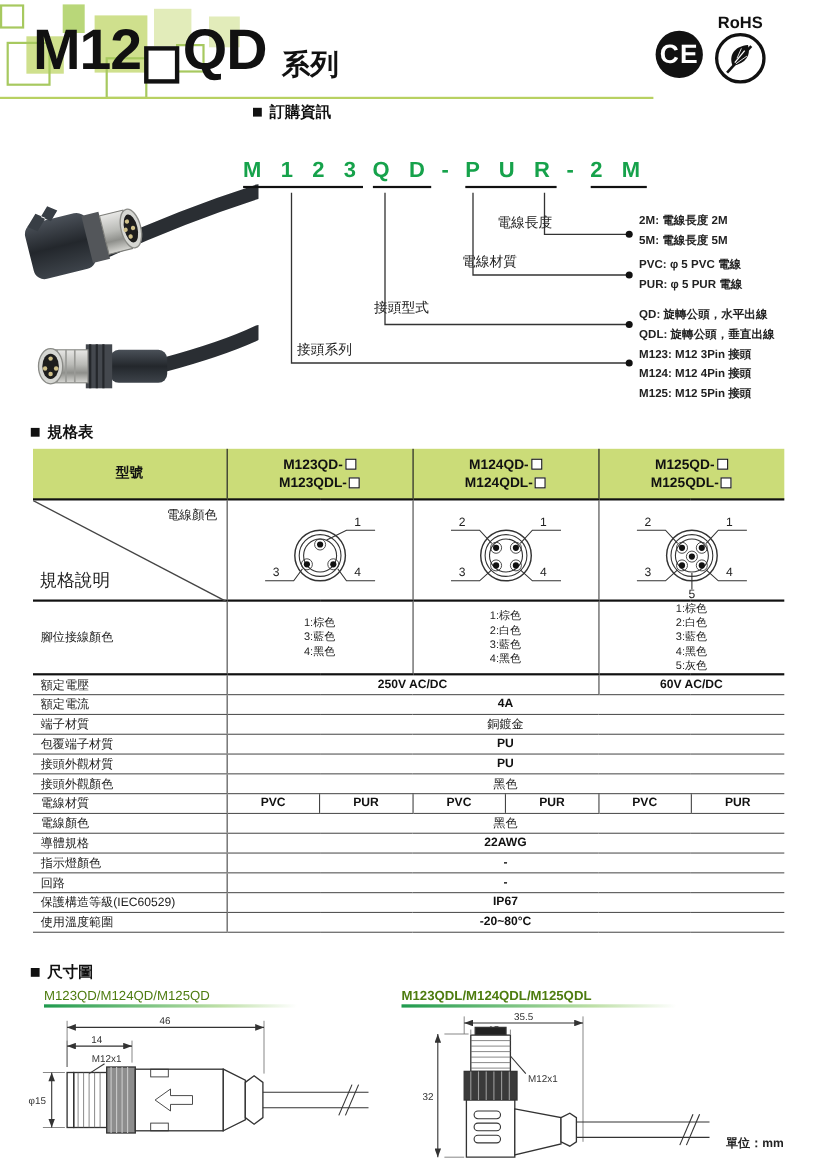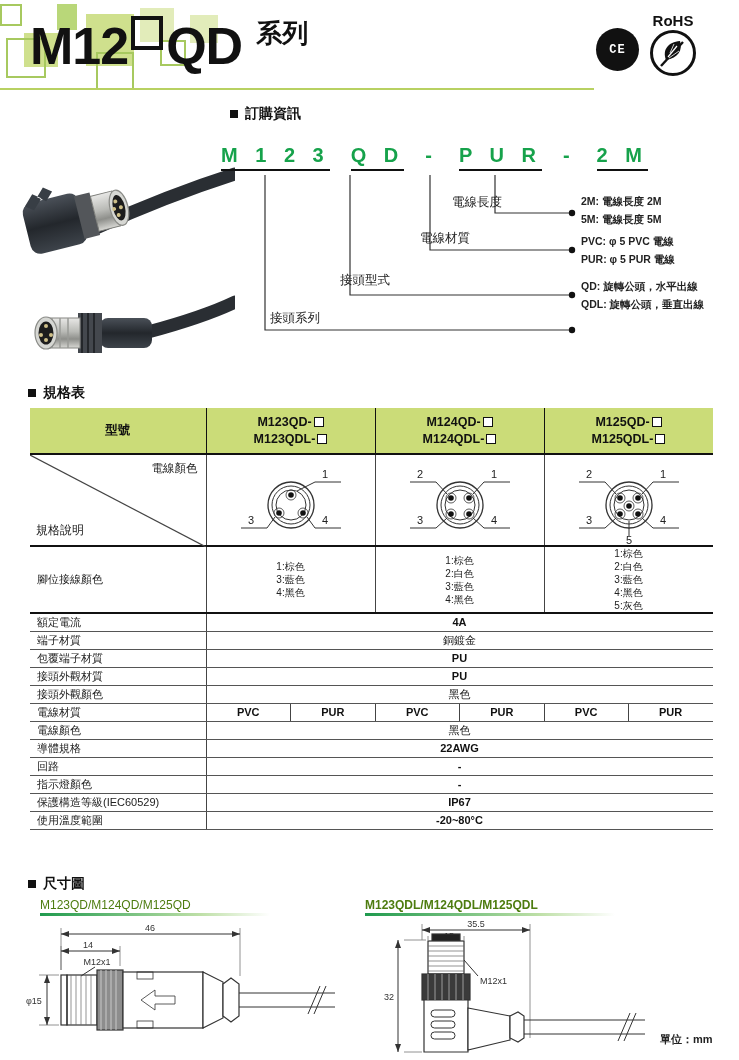--- a/index.html
+++ b/index.html
@@ -6,40 +6,40 @@
   html,body { background:#fff; }
   body { font-family:"Liberation Sans","DejaVu Sans",sans-serif; color:#222; }
   .page { position:relative; width:739px; height:1060px; background:#fff; overflow:hidden; }
 
   
   .deco { position:absolute; z-index:0; }
   .deco.fill { background:#cfe08d; }
   .deco.fill2 { background:#b9d779; }
   .deco.fill3 { background:#e2ecba; }
   .deco.line { border:2px solid #a7c95f; }
-  .title-wrap { position:absolute; left:30px; top:16px; z-index:2; display:flex; align-items:flex-start; }
+  .title-wrap { position:absolute; left:30px; top:16px; z-index:2; display:flex; align-items:flex-end; }
   .title-main { font-size:52px; font-weight:bold; letter-spacing:-1px; color:#111; }
   .title-square { display:inline-block; width:32px; height:34px; border:4px solid #111; margin:0 3px; vertical-align:baseline; }
   .title-series { font-size:26px; font-weight:bold; margin-left:14px; color:#111; }
   .title-rule { position:absolute; left:0; top:88px; width:594px; height:2px; background:#b8d162; }
   .ce-badge { position:absolute; left:596px; top:28px; width:43px; height:43px; border-radius:50%;
               background:#111; color:#fff; display:flex; align-items:center; justify-content:center;
-              font-size:12px; font-weight:bold; letter-spacing:1px; z-index:2;font-family:Liberation Mono, monospace; }
+              font-size:24px; font-weight:bold; letter-spacing:1px; z-index:2; }
   .rohs-wrap { position:absolute; left:646px; top:12px; width:54px; text-align:center; z-index:2; }
   .rohs-label { font-size:15px; font-weight:bold; color:#111; }
   .rohs-circle { width:46px; height:46px; border:3px solid #111; border-radius:50%; margin:1px auto 0;
                  display:flex; align-items:center; justify-content:center; }
 
   
   .sec-head { position:absolute; display:flex; align-items:center; gap:7px; font-size:14px; font-weight:600; color:#111; z-index:3; }
   .sec-bullet { width:8px; height:8px; background:#111; display:inline-block; }
 
   
   .photo-svg { position:absolute; left:0; top:150px; z-index:1; }
-  .code-row { position:absolute; left:221px; top:144px; display:flex; gap:21px; z-index:3; }
+  .code-row { position:absolute; left:221px; top:144px; display:flex; gap:9px; z-index:3; }
   .code-seg { font-size:20px; font-weight:bold; color:#16a24b; letter-spacing:6px; padding-bottom:2px; }
   .code-seg.ul { border-bottom:2px solid #111; }
   .tree-svg { position:absolute; left:220px; top:175px; z-index:2; }
   .branch-label { position:absolute; font-size:12.5px; color:#222; z-index:3; }
   .opt-group { position:absolute; left:581px; font-size:10.5px; font-weight:600; color:#222; line-height:18px; z-index:3; white-space:nowrap; }
 
   
   .spec-table { position:absolute; left:30px; top:408px; border-collapse:collapse; table-layout:fixed; z-index:2; }
   .spec-table td { font-size:11px; vertical-align:middle; }
   .spec-table tr td { border-bottom:1.2px solid #555; }
@@ -47,21 +47,21 @@
   td.vl { border-left:1.2px solid #444; }
   tr.hrow td.vl { border-left:1.5px solid #111; }
   tr.hrow td { background:#cbdc78; height:46px; text-align:center; font-weight:bold; font-size:12.5px; color:#111; }
   .model-line { line-height:17px; }
   .chk { display:inline-block; width:10px; height:10px; border:1.6px solid #111; background:#fff; vertical-align:-1px; margin-left:2px; }
   td.lbl { text-align:left; padding-left:7px; color:#222; }
   td.val { text-align:center; font-weight:bold; color:#111; }
   td.valcn { text-align:center; color:#222; }
   .corner-cell { position:relative; height:92px; padding:0; }
   .corner-top { position:absolute; top:6px; right:8px; font-size:11.5px; }
-  .corner-bot { position:absolute; bottom:6px; left:6px; font-size:12px; }
+  .corner-bot { position:absolute; bottom:6px; left:6px; font-size:16px; }
   .wire-lines { font-size:10px; line-height:13px; text-align:center; color:#222; }
   .pin-svg text { font-size:11px; fill:#222; }
   .dim-svg text { font-size:9px; fill:#333; }
 
   
   .dim-title { position:absolute; font-size:12px; color:#4d7c0f; z-index:2; padding-bottom:2px; }
   .dim-title::after { content:""; display:block; height:3px; margin-top:1px;
                       background:linear-gradient(to right,#1f9a4e,#bfe0a8 70%,rgba(255,255,255,0)); }
   .unit-note { position:absolute; left:660px; top:1032px; font-size:11px; font-weight:600; color:#222; z-index:2; }
   svg { display:block; }
@@ -98,21 +98,21 @@
       <svg width="34" height="34" viewBox="0 0 34 34">
         <line x1="5" y1="30" x2="27" y2="6" stroke="#111" stroke-width="2.4"></line>
         <path d="M10,24 C6,14 12,6 24,5 C27,14 22,22 10,24 Z" fill="#111"></path>
         <line x1="12" y1="21" x2="21" y2="10" stroke="#fff" stroke-width="1.2"></line>
         <line x1="14" y1="17" x2="18" y2="8" stroke="#fff" stroke-width="0.8"></line>
         <line x1="13" y1="22" x2="23" y2="15" stroke="#fff" stroke-width="0.8"></line>
       </svg>
     </div>
   </div>
 
-  <div class="sec-head" style="left:230px;top:105px;text-align:right;">
+  <div class="sec-head" style="left:230px;top:93px;text-align:right;">
     <span class="sec-bullet"></span>
     <span>訂購資訊</span>
   </div>
 
   <svg class="photo-svg" width="235" height="216" viewBox="0 0 235 216">
     <defs>
       <linearGradient id="metal" x1="0" y1="0" x2="0" y2="1">
         <stop offset="0" stop-color="#e8e8e6"></stop>
           <stop offset="0.45" stop-color="#b9bab6"></stop>
         <stop offset="0.7" stop-color="#8e8f8b"></stop>
@@ -191,20 +191,25 @@
     <div>5M: 電線長度 5M</div>
   </div>
   <div class="opt-group" style="top:232px;">
     <div>PVC: φ 5 PVC 電線</div>
     <div>PUR: φ 5 PUR 電線</div>
   </div>
   <div class="opt-group" style="top:277px;">
     <div>QD: 旋轉公頭，水平出線</div>
     <div>QDL: 旋轉公頭，垂直出線</div>
   </div>
+  <div class="opt-group" style="top:313px;">
+    <div>M123: M12 3Pin 接頭</div>
+    <div>M124: M12 4Pin 接頭</div>
+    <div>M125: M12 5Pin 接頭</div>
+  </div>
 
   <div class="sec-head" style="left:28px;top:384px;">
     <span class="sec-bullet"></span>
     <span>規格表</span>
   </div>
 
   <table class="spec-table">
     <colgroup>
       <col style="width:176px;">
         <col style="width:84px;">
@@ -356,20 +361,25 @@
           <div>1:棕色</div>
           <div>2:白色</div>
           <div>3:藍色</div>
           <div>4:黑色</div>
           <div>5:灰色</div>
         </div>
       </td>
     </tr>
 
     <tr>
+      <td class="lbl" style="height:18px;">額定電壓</td>
+      <td colspan="4" class="val vl">250V AC/DC</td>
+      <td colspan="2" class="val vl">60V AC/DC</td>
+    </tr>
+    <tr>
       <td class="lbl" style="height:18px;">額定電流</td>
       <td colspan="6" class="val vl">4A</td>
     </tr>
     <tr>
       <td class="lbl" style="height:18px;">端子材質</td>
       <td colspan="6" class="valcn vl">銅鍍金</td>
     </tr>
     <tr>
       <td class="lbl" style="height:18px;">包覆端子材質</td>
       <td colspan="6" class="val vl">PU</td>
@@ -393,25 +403,25 @@
     </tr>
     <tr>
       <td class="lbl" style="height:18px;">電線顏色</td>
       <td colspan="6" class="valcn vl">黑色</td>
     </tr>
     <tr>
       <td class="lbl" style="height:18px;">導體規格</td>
       <td colspan="6" class="val vl">22AWG</td>
     </tr>
     <tr>
+      <td class="lbl" style="height:18px;">指示燈顏色</td>
+      <td colspan="6" class="val vl">-</td>
+    </tr>
+    <tr>
       <td class="lbl" style="height:18px;">回路</td>
-      <td colspan="6" class="val vl">-</td>
-    </tr>
-    <tr>
-      <td class="lbl" style="height:18px;">指示燈顏色</td>
       <td colspan="6" class="val vl">-</td>
     </tr>
     <tr>
       <td class="lbl" style="height:18px;">保護構造等級(IEC60529)</td>
       <td colspan="6" class="val vl">IP67</td>
     </tr>
     <tr>
       <td class="lbl" style="height:18px;">使用溫度範圍</td>
       <td colspan="6" class="val vl">-20~80°C</td>
     </tr>

